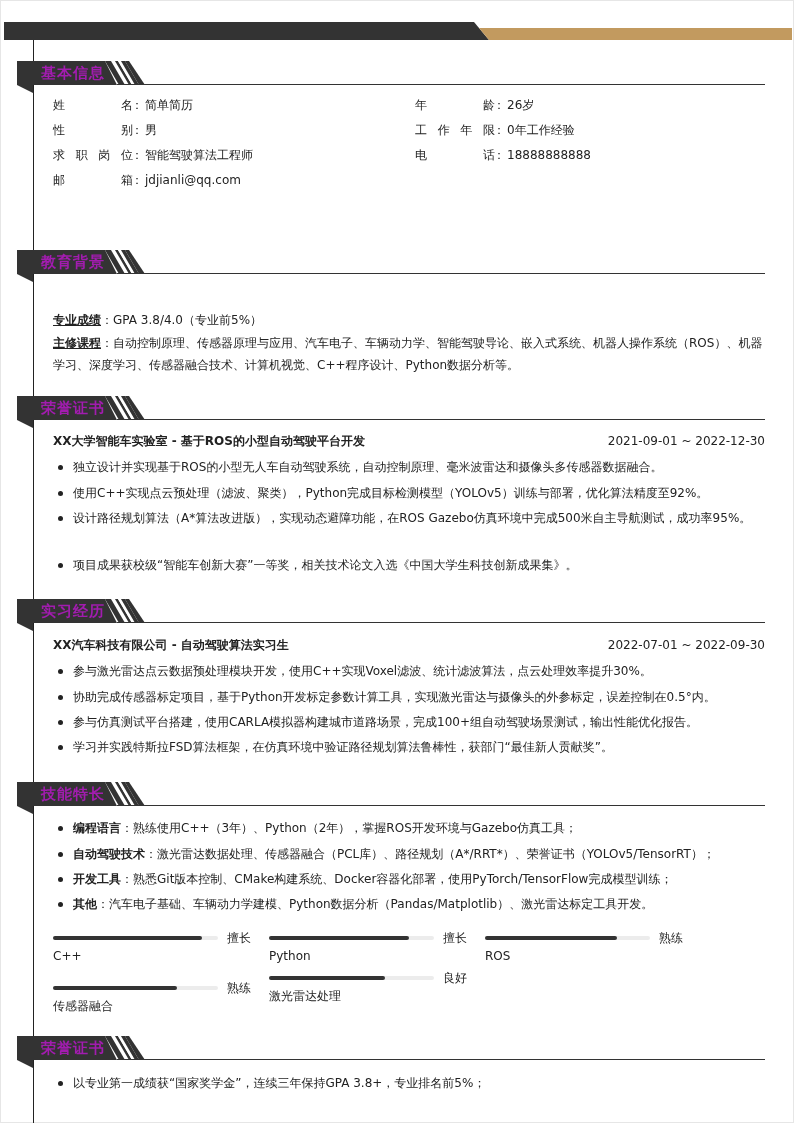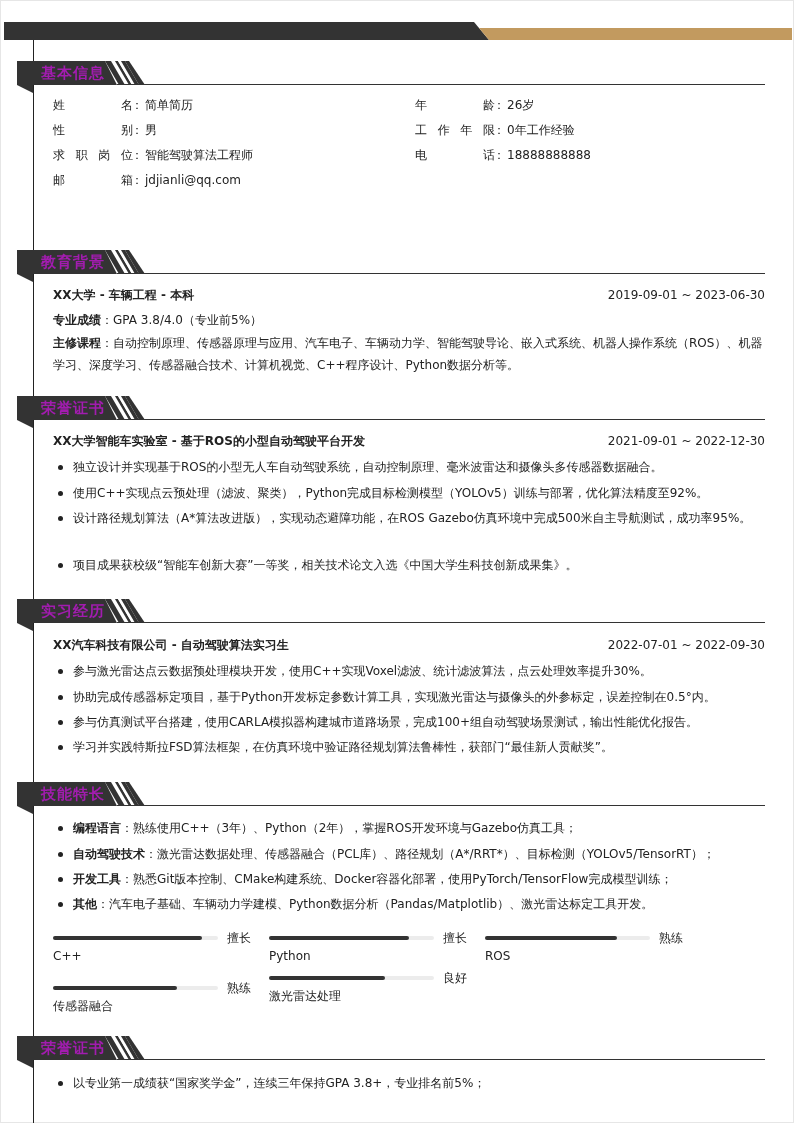--- a/index.html
+++ b/index.html
@@ -28,21 +28,21 @@
 
   .item-head { position: absolute; left: 52px; width: 712px; font-size: 12px; line-height: 16px; }
   .item-head .name { font-weight: bold; }
   .item-head .date { position: absolute; right: 0; top: 0; }
 
   .bullet { position: absolute; left: 56px; width: 708px; font-size: 12px; line-height: 22px; padding-left: 16px; }
   .bullet::before { content: ""; position: absolute; left: 1px; top: 9px; width: 5px; height: 5px; border-radius: 50%; background: #222; }
   .bullet b { font-weight: bold; }
 
   .para { position: absolute; left: 52px; width: 712px; font-size: 12px; line-height: 22px; }
-  .para b { font-weight: bold; }
+  .para b { font-weight: bold; text-decoration: underline; }
 
   .skill { position: absolute; width: 200px; height: 40px; }
   .skill .track { position: absolute; left: 0; top: 6px; width: 165px; height: 4px; background: #ececec; border-radius: 2px; }
   .skill .fill { position: absolute; left: 0; top: 0; height: 4px; background: #333; border-radius: 2px; }
   .skill .level { position: absolute; left: 174px; top: 0; font-size: 12px; line-height: 16px; }
   .skill .name { position: absolute; left: 0; top: 18px; font-size: 12px; line-height: 16px; }
 </style>
 </head>
 <body>
 
@@ -141,24 +141,20 @@
         <polygon points="0,0 6,0 20,24 14,24" fill="#333"></polygon>
         <polygon points="7,0 10,0 24,24 21,24" fill="#fff"></polygon>
         <polygon points="10,0 13,0 27,24 24,24" fill="#333"></polygon>
         <polygon points="13,0 16,0 30,24 27,24" fill="#fff"></polygon>
         <polygon points="16,0 20,0 34,24 30,24" fill="#333"></polygon>
         <polygon points="20,0 24,0 40,24 34,24" fill="#333"></polygon>
       </svg>
     <div class="rule"></div>
   </div>
 
-  <div class="item-head" style="top:286px">
-    <span class="name">XX大学 - 车辆工程 - 本科</span>
-    <span class="date">2019-09-01 ~ 2023-06-30</span>
-  </div>
   <div class="para" style="top:308px">
     <b>专业成绩</b><span>：GPA 3.8/4.0（专业前5%）</span>
   </div>
   <div class="para" style="top:331px">
     <b>主修课程</b><span>：自动控制原理、传感器原理与应用、汽车电子、车辆动力学、智能驾驶导论、嵌入式系统、机器人操作系统（ROS）、机器学习、深度学习、传感器融合技术、计算机视觉、C++程序设计、Python数据分析等。</span>
   </div>
 
   <div class="section-head" style="top:395px">
     <div class="tag"></div>
     <div class="fold"></div>
@@ -216,21 +212,21 @@
         <polygon points="7,0 10,0 24,24 21,24" fill="#fff"></polygon>
         <polygon points="10,0 13,0 27,24 24,24" fill="#333"></polygon>
         <polygon points="13,0 16,0 30,24 27,24" fill="#fff"></polygon>
         <polygon points="16,0 20,0 34,24 30,24" fill="#333"></polygon>
         <polygon points="20,0 24,0 40,24 34,24" fill="#333"></polygon>
       </svg>
     <div class="rule"></div>
   </div>
 
   <div class="bullet" style="top:816px"><b>编程语言</b><span>：熟练使用C++（3年）、Python（2年），掌握ROS开发环境与Gazebo仿真工具；</span></div>
-  <div class="bullet" style="top:842px"><b>自动驾驶技术</b><span>：激光雷达数据处理、传感器融合（PCL库）、路径规划（A*/RRT*）、目标检测（YOLOv5/TensorRT）；</span></div>
+  <div class="bullet" style="top:842px"><b>自动驾驶技术</b><span>：激光雷达数据处理、传感器融合（PCL库）、路径规划（A*/RRT*）、荣誉证书（YOLOv5/TensorRT）；</span></div>
   <div class="bullet" style="top:867px"><b>开发工具</b><span>：熟悉Git版本控制、CMake构建系统、Docker容器化部署，使用PyTorch/TensorFlow完成模型训练；</span></div>
   <div class="bullet" style="top:892px"><b>其他</b><span>：汽车电子基础、车辆动力学建模、Python数据分析（Pandas/Matplotlib）、激光雷达标定工具开发。</span></div>
 
   <div class="skill" style="left:52px;top:929px">
     <div class="track">
         <div class="fill" style="width:90%"></div>
       </div>
     <span class="level">擅长</span>
     <span class="name">C++</span>
   </div>

